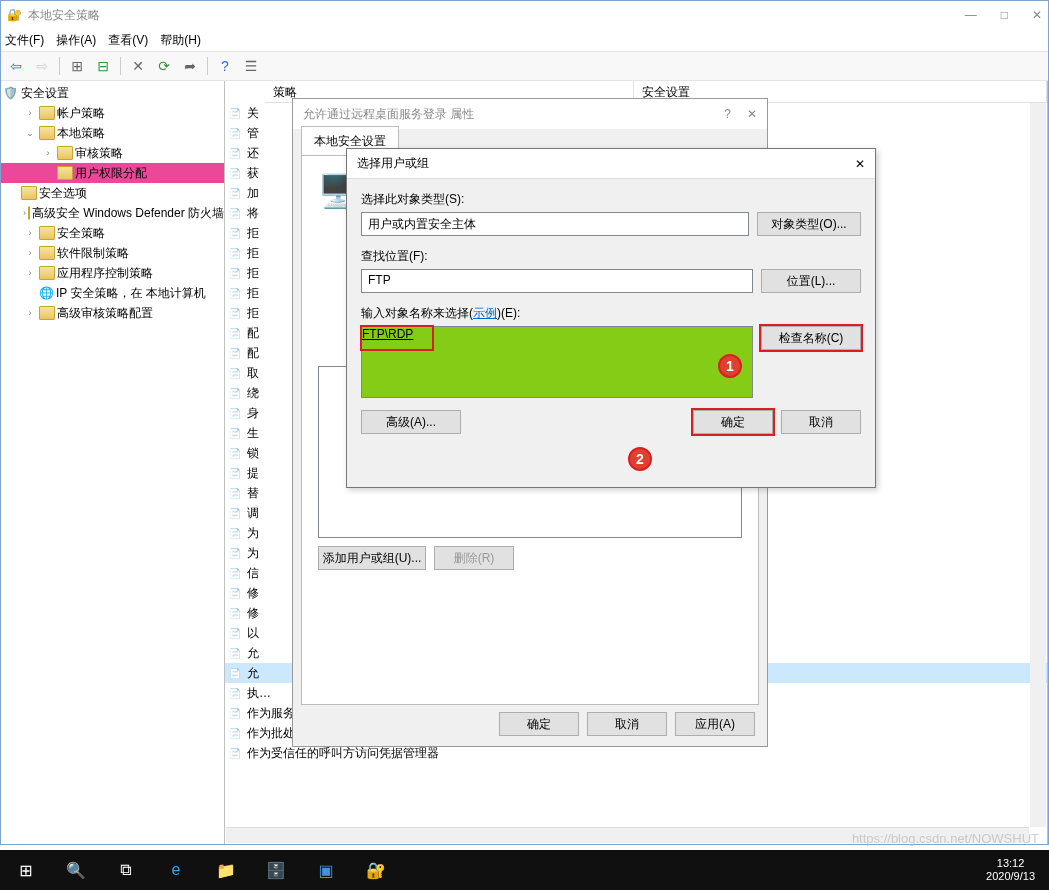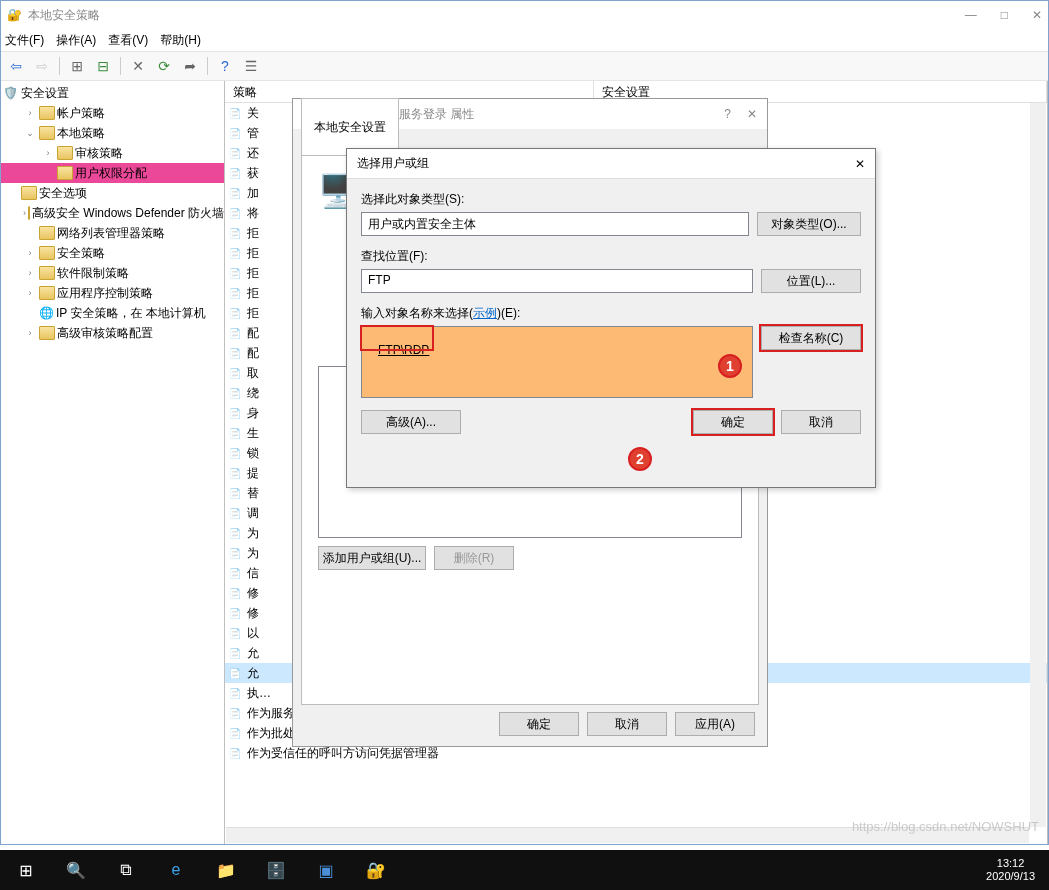--- a/index.html
+++ b/index.html
@@ -14,58 +14,58 @@
 .tb-btn { width: 22px; height: 22px; display: flex; align-items: center; justify-content: center; font-size: 14px; color: #666; }
 .tb-sep { width: 1px; height: 18px; background: #ccc; margin: 0 2px; }
 .main-area { display: flex; height: calc(100% - 80px); }
 .tree-panel { width: 224px; border-right: 1px solid #bfbfbf; overflow: auto; padding: 2px 0; background: #fff; }
 .tree-item { display: flex; align-items: center; height: 20px; padding-left: 4px; font-size: 12px; gap: 2px; white-space: nowrap; cursor: default; }
 .tree-item.selected { background: #ec4899; }
 .exp { width: 14px; text-align: center; color: #777; font-size: 9px; }
 .folder-icon { width: 16px; height: 14px; background: linear-gradient(#f8e3a0, #e9c561); border: 1px solid #c9a432; border-radius: 1px; display: inline-block; }
 .root-icon { width: 16px; height: 14px; display: inline-block; font-size: 12px; }
 .list-panel { flex: 1; border-right: 1px solid #bfbfbf; position: relative; overflow: hidden; }
-.list-header { height: 22px; border-bottom: 1px solid #e0e0e0; display: flex; font-size: 12px; background: #fff; }
+.list-header { height: 22px; border-bottom: 1px solid #e0e0e0; display: flex; font-size: 12px; background: #fff; margin-left: 40px; }
 .list-header div { padding: 3px 8px; border-right: 1px solid #e0e0e0; }
 .lh-policy { width: 369px; }
 .lh-sec { flex: 1; }
 .list-rows { overflow: hidden; }
 .list-row { display: flex; align-items: center; height: 20px; font-size: 12px; padding-left: 4px; gap: 4px; }
 .list-row.sel { background: #cce8ff; }
 .policy-icon { width: 14px; height: 14px; display: inline-flex; align-items: center; justify-content: center; font-size: 10px; color: #5b7aaf; }
 .col-policy { width: 360px; white-space: nowrap; overflow: hidden; }
 .col-sec { white-space: nowrap; overflow: hidden; }
 
 .dlg-props { position: absolute; left: 292px; top: 98px; width: 476px; height: 649px; background: #f0f0f0; border: 1px solid #999; z-index: 5; }
 .dlg-props .head { height: 30px; background: #fff; display: flex; align-items: center; justify-content: space-between; padding: 0 10px; font-size: 12px; color: #888; }
 .tab-strip { height: 26px; display: flex; align-items: flex-end; padding-left: 8px; gap: 0; }
-.tab { background: #fff; border: 1px solid #bcbcbc; border-bottom: none; padding: 20px 12px; font-size: 12px; position: relative; top: 1px; }
+.tab { background: #fff; border: 1px solid #bcbcbc; border-bottom: none; padding: 6px 12px; font-size: 12px; position: relative; top: 1px; }
 .tab-page { background: #fff; border: 1px solid #bcbcbc; margin: 0 8px 8px 8px; height: 550px; position: relative; }
 .props-btns { position: absolute; bottom: 10px; right: 12px; display: flex; gap: 8px; }
 .btn { width: 80px; height: 24px; background: #e1e1e1; border: 1px solid #adadad; font-size: 12px; display: flex; align-items: center; justify-content: center; cursor: default; }
 .btn.disabled { color: #999; }
 .big-btn { width: 108px; }
 .list-box { border: 1px solid #828790; background: #fff; height: 172px; margin: 8px 16px; }
 
 .dlg-select { position: absolute; left: 346px; top: 148px; width: 530px; height: 340px; background: #f0f0f0; border: 1px solid #777; z-index: 10; box-shadow: 2px 2px 6px rgba(0,0,0,0.2); }
 .dlg-select .head { height: 30px; background: #fff; display: flex; align-items: center; justify-content: space-between; padding: 0 10px; font-size: 12px; border-bottom: 1px solid #ddd; }
 .sel-body { padding: 12px 14px; font-size: 12px; }
 .sel-body .lbl { margin-bottom: 4px; }
 .fld-row { display: flex; gap: 8px; margin-bottom: 12px; }
 .fld { flex: 1; height: 24px; border: 1px solid #828790; background: #fff; padding: 3px 6px; font-size: 12px; }
-.names-area { flex: 1; height: 72px; border: 1px solid #828790; background: #fdba74; padding: 16px; font-size: 12px; position: relative; }
+.names-area { flex: 1; height: 72px; border: 1px solid #828790; background: #84cc16; padding: 0; font-size: 12px; position: relative; }
 .hl-red { position: absolute; border: 2px solid #d82020; pointer-events: none; }
 .marker { position: absolute; width: 24px; height: 24px; border: 2px solid #d82020; border-radius: 50%; background: #e04030; color: #fff; font-weight: bold; display: flex; align-items: center; justify-content: center; font-size: 14px; z-index: 15; }
 .bottom-btns { display: flex; gap: 8px; justify-content: flex-start; margin-top: 12px; }
 .taskbar { position: absolute; left: 0; bottom: 0; width: 1049px; height: 40px; background: #101010; display: flex; align-items: center; padding: 0 4px; justify-content: space-between; }
 .tb-left { display: flex; align-items: center; gap: 6px; }
 .tb-item { width: 44px; height: 40px; display: flex; align-items: center; justify-content: center; color: #fff; font-size: 16px; }
 .tb-right { color: #fff; font-size: 11px; text-align: center; padding-right: 10px; line-height: 1.2; }
 a.example { color: #0066cc; text-decoration: underline; }
-.watermark { position: absolute; right: 10px; bottom: 56px; color: #bbb; font-size: 13px; z-index: 2; opacity: 0.75; }
+.watermark { position: absolute; right: 10px; bottom: 44px; color: #bbb; font-size: 13px; z-index: 2; opacity: 0.75; }
 .scroll-h { position: absolute; bottom: 1px; left: 1px; right: 18px; height: 16px; background: #f0f0f0; border-top: 1px solid #ddd; }
 .scroll-v { position: absolute; top: 22px; bottom: 17px; right: 1px; width: 16px; background: #f0f0f0; }
 </style>
 </head>
 <body>
 
 <div class="win-frame">
   <div class="titlebar">
     <div class="title">
       <span>🔐</span>
@@ -129,25 +129,20 @@
             <span class="exp"></span>
             <span class="folder-icon"></span>
             <span>安全选项</span>
           </div>
           <div class="tree-item" style="padding-left: 22px;">
             <span class="exp">›</span>
             <span class="folder-icon"></span>
             <span>高级安全 Windows Defender 防火墙</span>
           </div>
           <div class="tree-item" style="padding-left: 22px;">
-            <span class="exp"></span>
-            <span class="folder-icon"></span>
-            <span>网络列表管理器策略</span>
-          </div>
-          <div class="tree-item" style="padding-left: 22px;">
             <span class="exp">›</span>
             <span class="folder-icon"></span>
             <span>安全策略</span>
           </div>
           <div class="tree-item" style="padding-left: 22px;">
             <span class="exp">›</span>
             <span class="folder-icon"></span>
             <span>软件限制策略</span>
           </div>
           <div class="tree-item" style="padding-left: 22px;">

